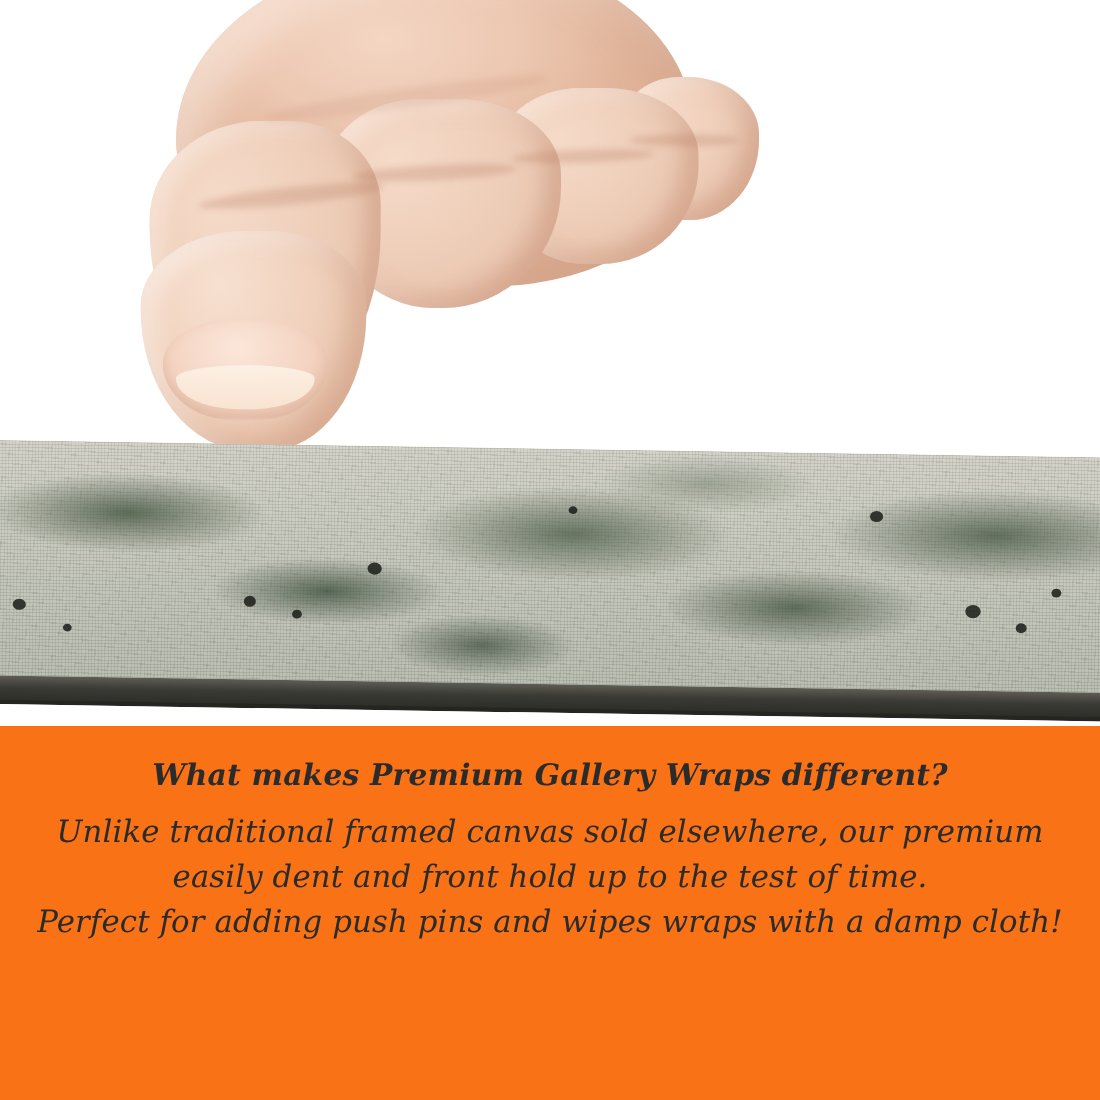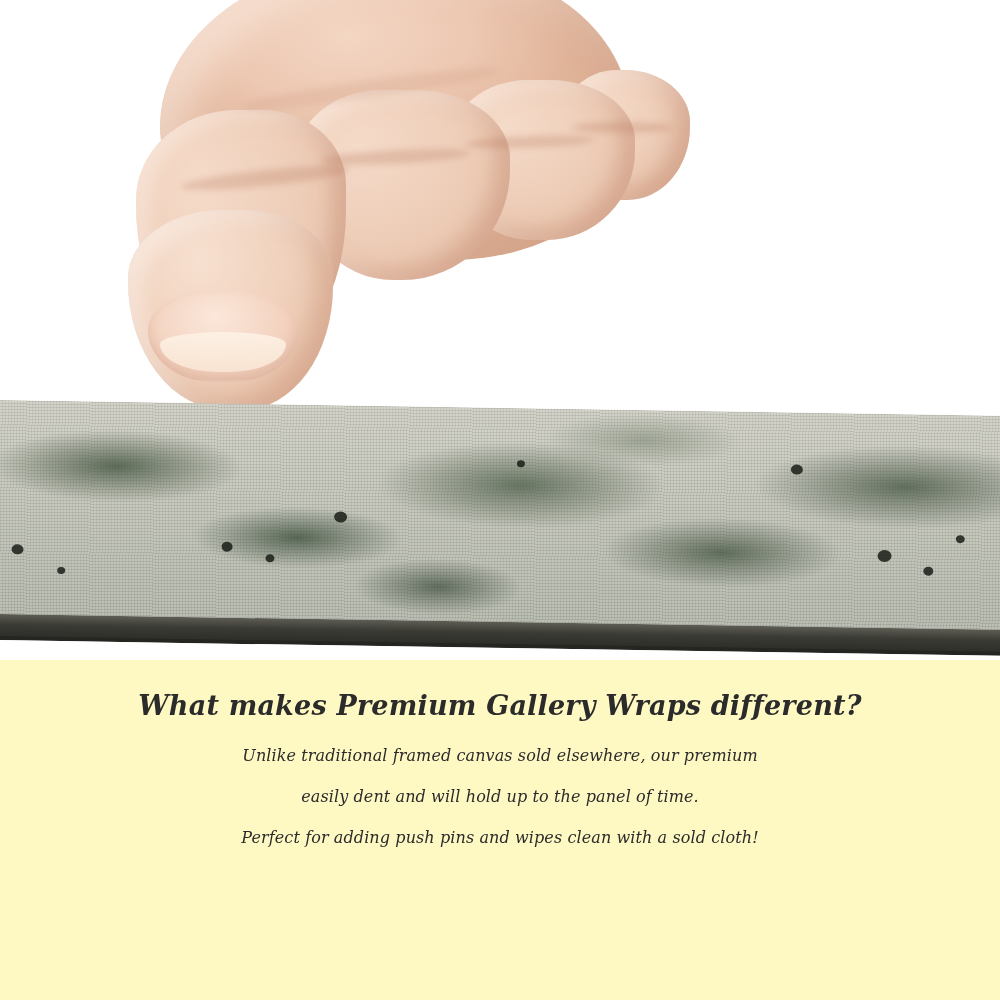--- a/index.html
+++ b/index.html
@@ -10,21 +10,21 @@
   body {
     width: 1000px;
     height: 1000px;
     font-family: "DejaVu Sans", sans-serif;
     overflow: hidden;
   }
   .page {
     position: relative;
     width: 1000px;
     height: 1000px;
-    background: #fef9c3;
+    background: #f97316;
     overflow: hidden;
   }
 
   
   .photo {
     position: absolute;
     left: 0;
     top: 0;
     width: 1000px;
     height: 660px;
@@ -197,21 +197,21 @@
     color: #2b2b2b;
   }
   .caption .headline {
     font-size: 27px;
     font-style: italic;
     font-weight: 700;
     letter-spacing: .2px;
     margin-bottom: 14px;
   }
   .caption .line {
-    font-size: 16px;
+    font-size: 28px;
     font-style: italic;
     line-height: 41px;
     letter-spacing: .1px;
   }
 </style>
 </head>
 <body>
 
 <div class="page">
 
@@ -247,17 +247,17 @@
         <div class="speck" style="left:522px;top:52px;width:8px;height:7px;"></div>
       </div>
       <div class="slab-bottom"></div>
       <div class="slab-shadow"></div>
     </div>
   </div>
 
   <div class="caption">
     <div class="headline">What makes Premium Gallery Wraps different?</div>
     <div class="line">Unlike traditional framed canvas sold elsewhere, our premium</div>
-    <div class="line">easily dent and will hold up to the panel of time.</div>
-    <div class="line">Perfect for adding push pins and wipes clean with a sold cloth!</div>
+    <div class="line">easily dent and front hold up to the test of time.</div>
+    <div class="line">Perfect for adding push pins and wipes wraps with a damp cloth!</div>
   </div>
 
 </div>
 
 </body></html>

